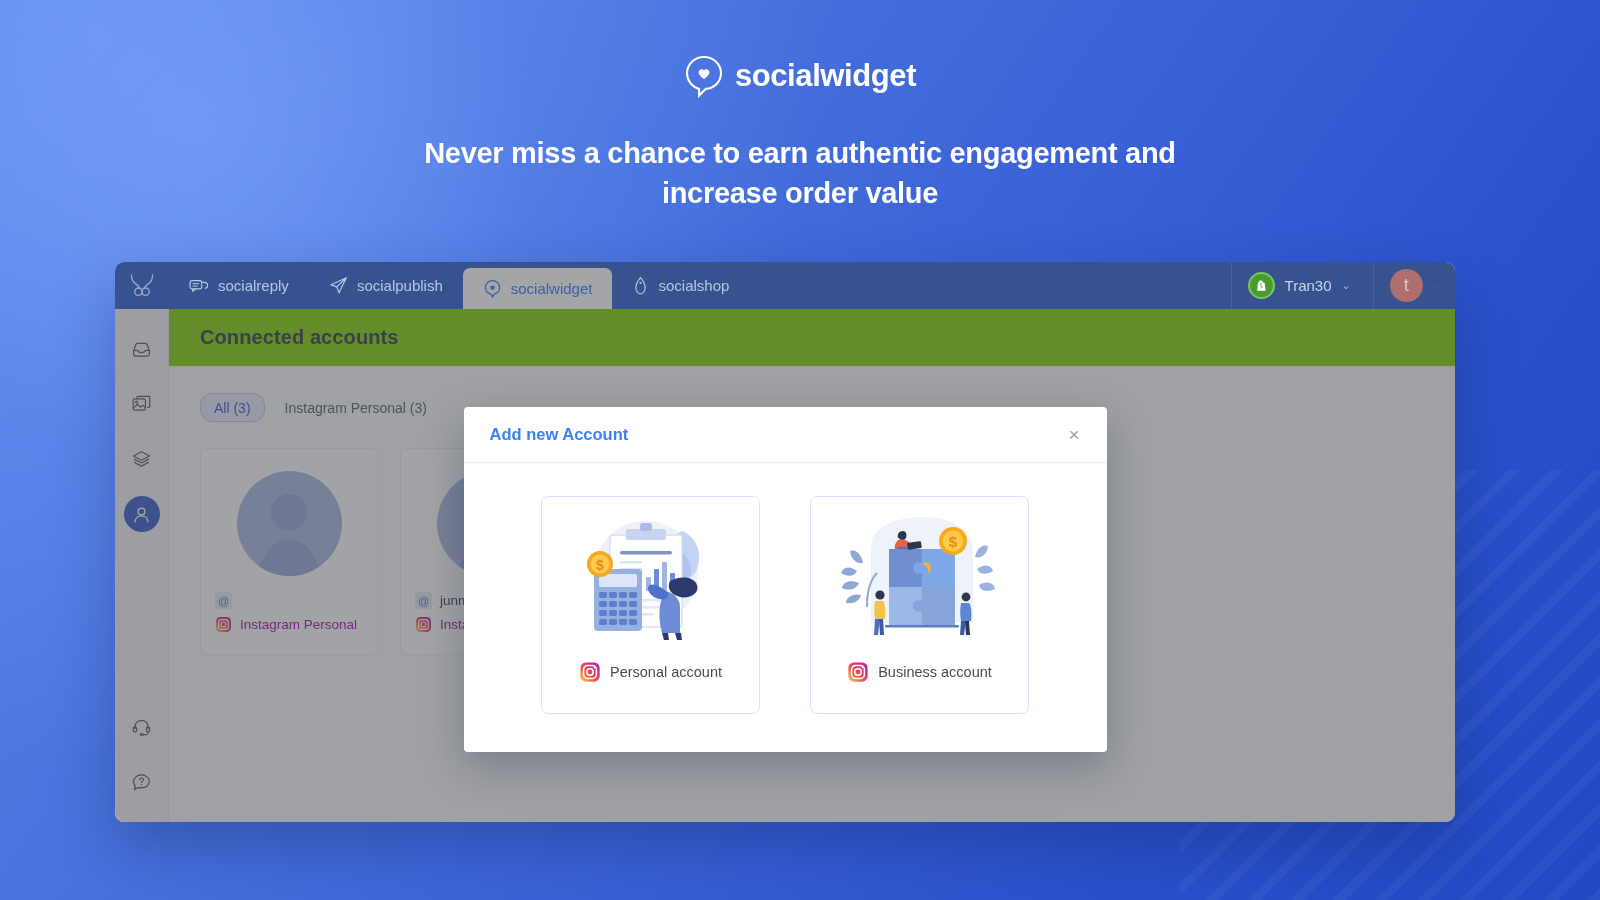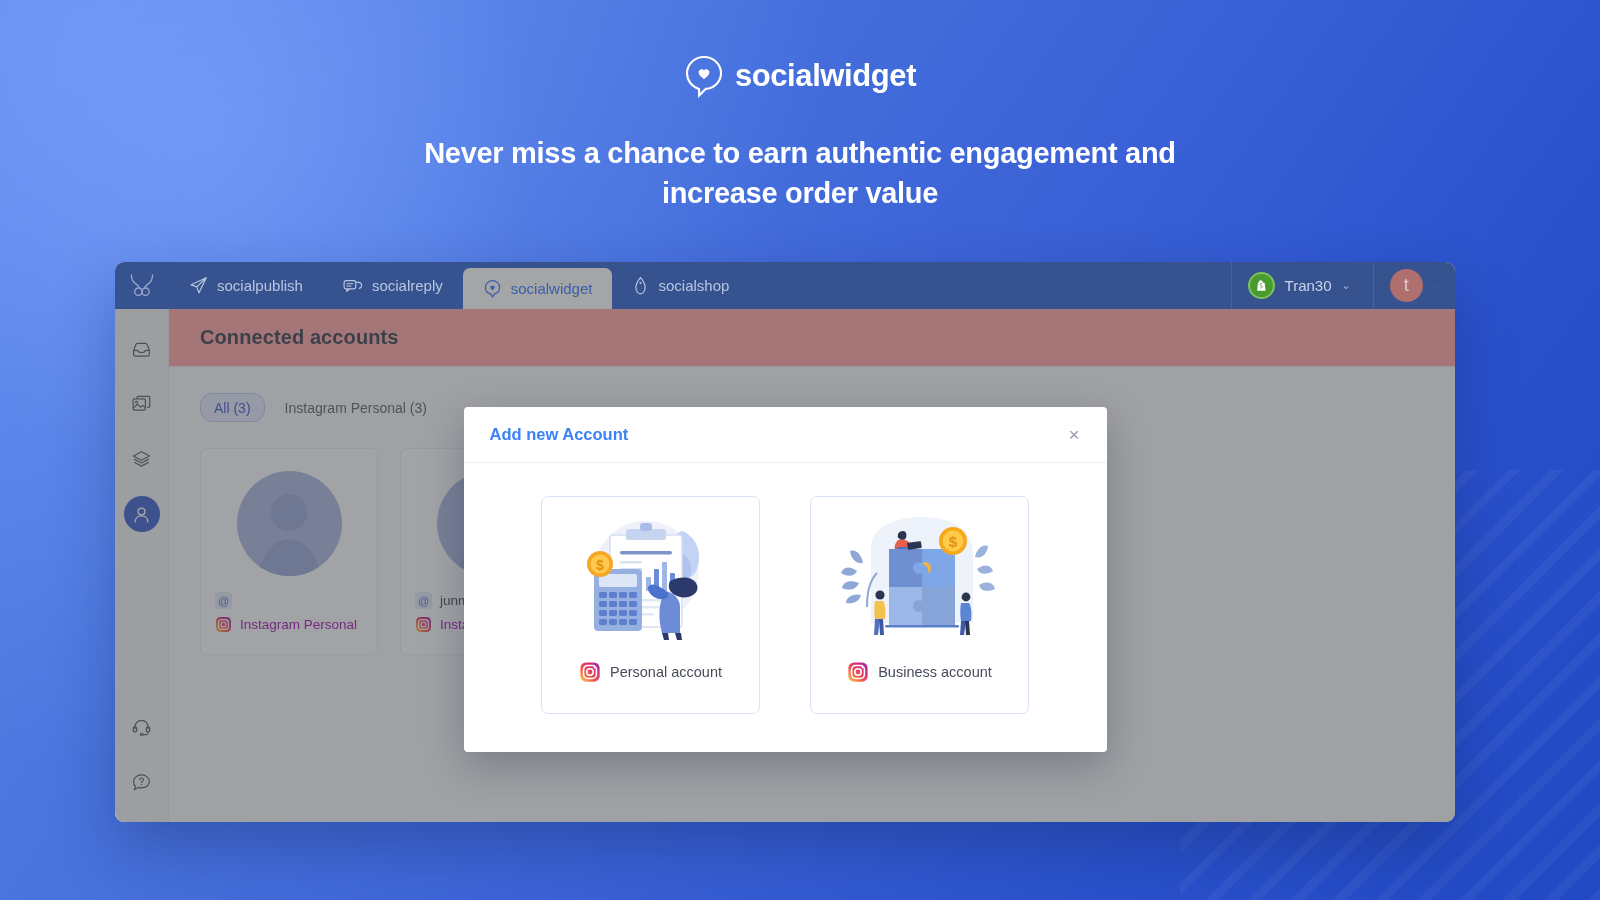--- a/index.html
+++ b/index.html
@@ -132,21 +132,21 @@
   .side-icon.active { background:#3f63c8; color:#ffffff; }
   .side-spacer { flex:1; }
   .side-bottom { margin-bottom:22px; }
 
   .content { flex:1; min-width:0; display:flex; flex-direction:column; }
   .content-head {
     height:58px; flex:0 0 58px;
     display:flex; align-items:center;
     padding-left:31px;
     border-bottom:1px solid #e2e3e5;
-    background:#fca5a5;
+    background:#84cc16;
   }
   .page-title { font-size:20px; color:#3c4250; font-weight:600; letter-spacing:0.1px; }
 
   .content-main { flex:1; padding:26px 0 0 31px; overflow:hidden; }
   .chips { display:flex; align-items:center; gap:6px; }
   .chip {
     height:29px; padding:0 13px;
     display:flex; align-items:center;
     font-size:14px; color:#5f6470;
     border-radius:12px; border:1px solid transparent;
@@ -255,34 +255,34 @@
       <svg viewBox="0 0 34 30" width="30" height="27">
         <path d="M5 3 C5 9 8 12 11 14 C13 15.3 14 16.5 14 18" fill="none" stroke="#98a8cc" stroke-width="1.5" stroke-linecap="round"></path>
         <path d="M29 3 C29 9 26 12 23 14 C21 15.3 20 16.5 20 18" fill="none" stroke="#98a8cc" stroke-width="1.5" stroke-linecap="round"></path>
         <circle cx="13" cy="22" r="4.2" fill="none" stroke="#98a8cc" stroke-width="1.5"></circle>
         <circle cx="21" cy="22" r="4.2" fill="none" stroke="#98a8cc" stroke-width="1.5"></circle>
       </svg>
     </div>
 
     <div class="nav-tabs">
       <div class="nav-tab">
-        <svg viewBox="0 0 22 22" width="19" height="19">
-          <path d="M20 2 L2.5 10.2 L9 12.6 L11.6 19.5 Z M20 2 L9 12.6" fill="none" stroke="#b9c6e2" stroke-width="1.4" stroke-linejoin="round"></path>
-        </svg>
-        <span>socialpublish</span>
-      </div>
-
-      <div class="nav-tab">
         <svg viewBox="0 0 24 20" width="20" height="18">
           <rect x="1.3" y="3.5" width="14" height="10" rx="2.6" fill="none" stroke="#b9c6e2" stroke-width="1.4"></rect>
           <path d="M4.6 13.5 L4.6 16.5 L8 13.5" fill="none" stroke="#b9c6e2" stroke-width="1.4" stroke-linejoin="round"></path>
           <path d="M16.4 5.4 C19.6 5.4 22.4 7 22.4 9.4 C22.4 11 21.2 12.2 19.6 12.8" fill="none" stroke="#b9c6e2" stroke-width="1.4" stroke-linecap="round"></path>
           <path d="M4.6 7.2 L11.8 7.2 M4.6 10 L9.6 10" stroke="#b9c6e2" stroke-width="1.2" stroke-linecap="round"></path>
         </svg>
         <span>socialreply</span>
+      </div>
+
+      <div class="nav-tab">
+        <svg viewBox="0 0 22 22" width="19" height="19">
+          <path d="M20 2 L2.5 10.2 L9 12.6 L11.6 19.5 Z M20 2 L9 12.6" fill="none" stroke="#b9c6e2" stroke-width="1.4" stroke-linejoin="round"></path>
+        </svg>
+        <span>socialpublish</span>
       </div>
 
       <div class="nav-tab active">
         <svg viewBox="0 0 22 24" width="19" height="20">
           <path d="M11 2 C6.3 2 2.5 5.6 2.5 10.1 C2.5 13.8 5.1 16.9 8.6 17.8 L11 21.5 L13.4 17.8 C16.9 16.9 19.5 13.8 19.5 10.1 C19.5 5.6 15.7 2 11 2 Z" fill="none" stroke="#3a5fa8" stroke-width="1.5"></path>
           <path d="M11 13.3 C11 13.3 8.3 11.5 8.3 9.8 C8.3 8.9 9 8.2 9.9 8.2 C10.4 8.2 10.8 8.5 11 8.8 C11.2 8.5 11.6 8.2 12.1 8.2 C13 8.2 13.7 8.9 13.7 9.8 C13.7 11.5 11 13.3 11 13.3 Z" fill="#3a5fa8"></path>
         </svg>
         <span>socialwidget</span>
       </div>
 

